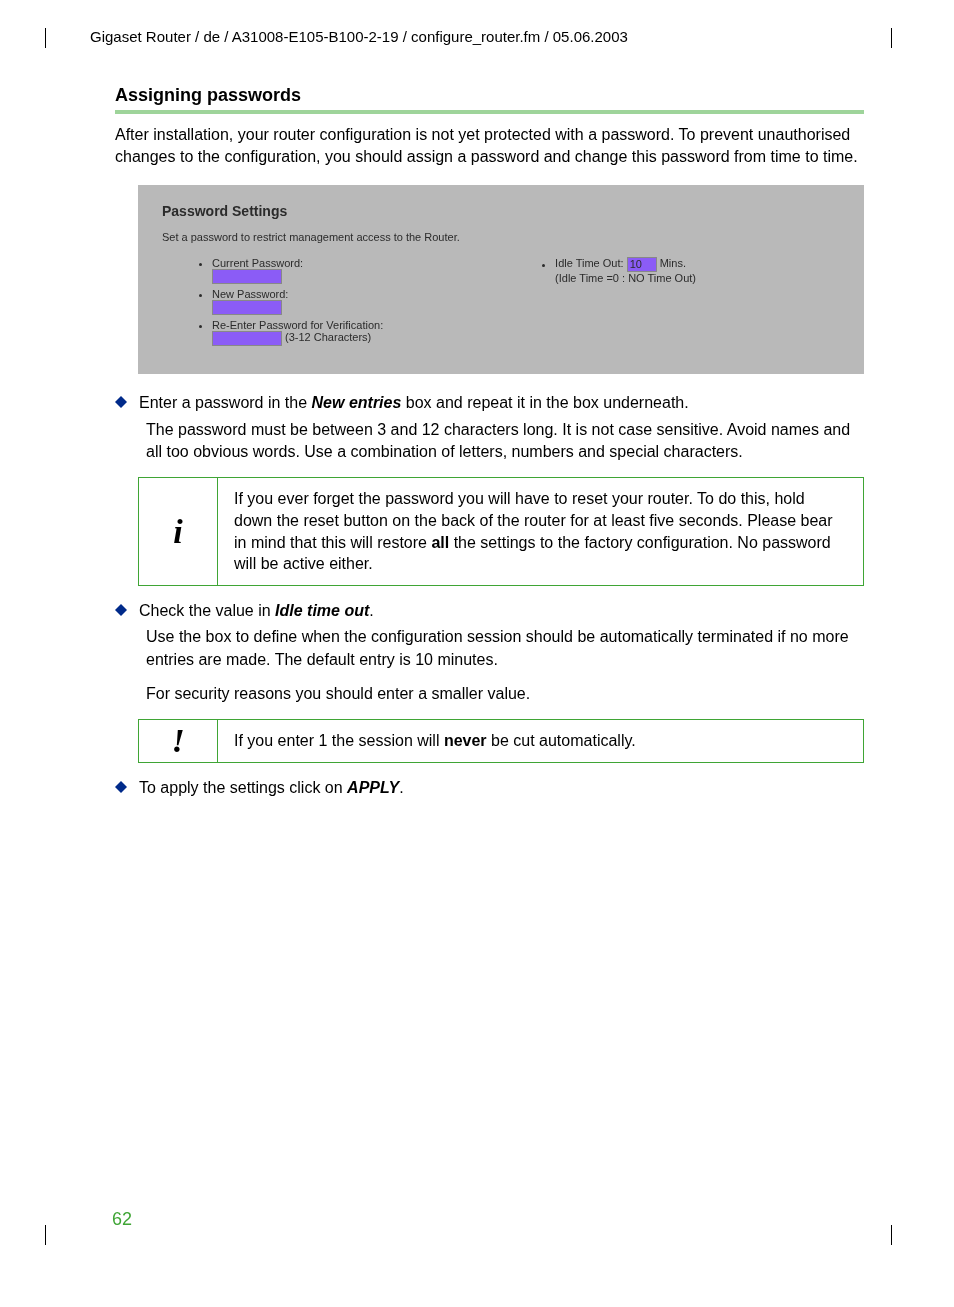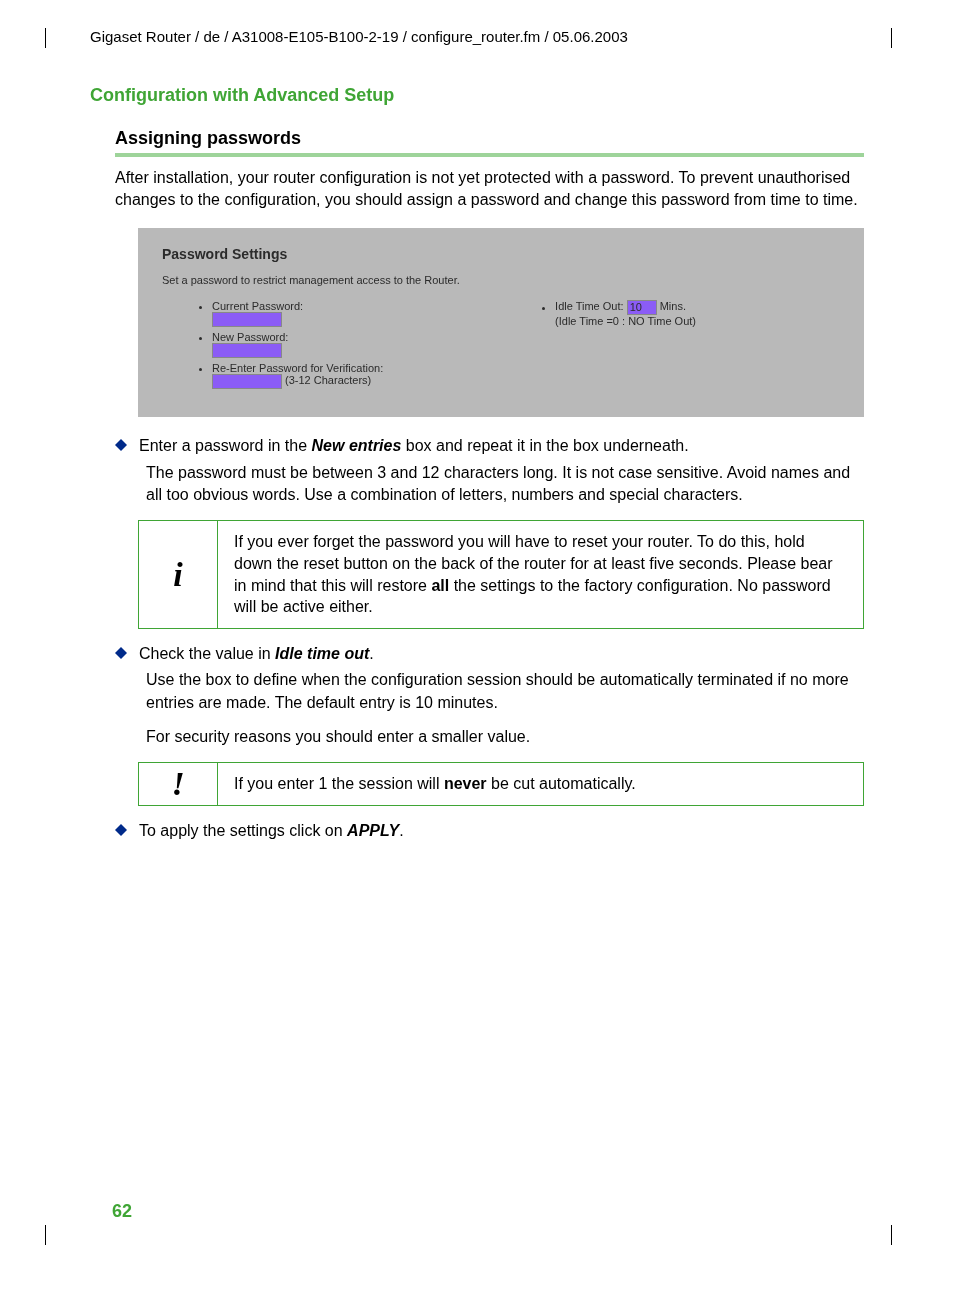--- a/index.html
+++ b/index.html
@@ -139,39 +139,38 @@
   .info-text-cell {
     flex: 1 1 auto;
     padding: 10px 16px;
     font-size: 16px;
     line-height: 1.35;
   }
   .info-box.small .info-text-cell { padding: 10px 16px; }
 
   .page-number {
     position: absolute;
-    bottom: 85px;
+    bottom: 77px;
     left: 112px;
     color: #3fa535;
-    font-weight: bold;
+    font-weight: normal;
     font-size: 18px;
   }
 </style>
 </head>
 <body>
 
 <div class="page">
   <div class="crop-top-left"></div>
   <div class="crop-top-right"></div>
   <div class="crop-bot-left"></div>
   <div class="crop-bot-right"></div>
 
   <div class="header-line">Gigaset Router / de / A31008-E105-B100-2-19 / configure_router.fm / 05.06.2003</div>
 
-  <div class="h1">Configuration with Advanced Setup</div>
 
   <div class="h2">Assigning passwords</div>
   <div class="h2-rule"></div>
 
   <div class="body-text">After installation, your router configuration is not yet protected with a password. To prevent unauthorised changes to the configuration, you should assign a password and change this password from time to time.</div>
 
 
   <div class="shot">
     <div class="shot-title">Password Settings</div>
     <div class="shot-sub">Set a password to restrict management access to the Router.</div>

